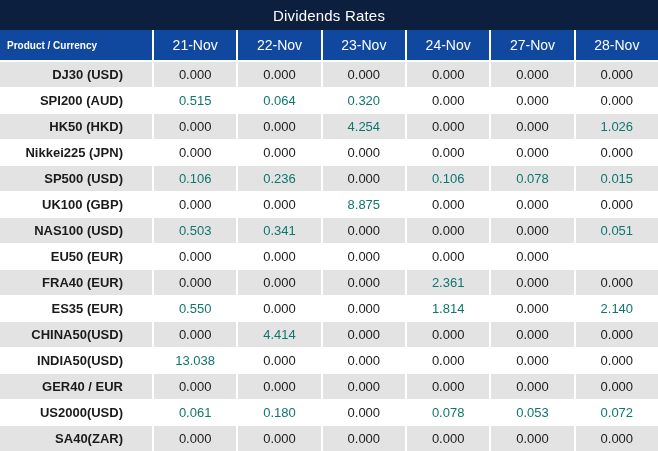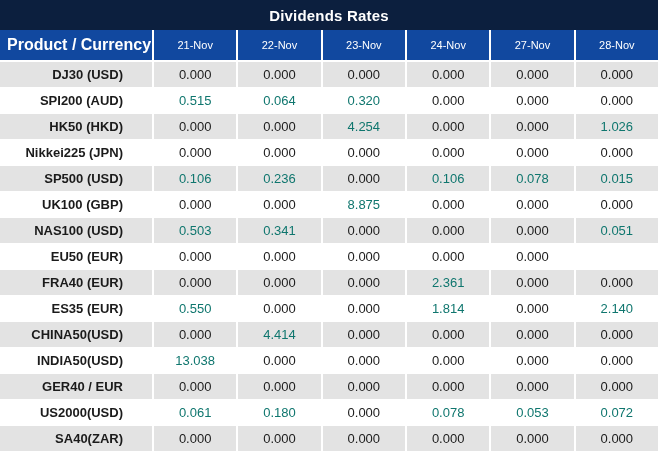--- a/index.html
+++ b/index.html
@@ -11,48 +11,48 @@
   .widget {
     width: 658px;
     height: 451px;
     overflow: hidden;
     background: #ffffff;
   }
   .titlebar {
     height: 30px;
     background: #0C1F3E;
     color: #ffffff;
-    font-weight: 700;
+    font-weight: 400;
     font-size: 15px;
     display: flex;
     align-items: center;
     justify-content: center;
     letter-spacing: 0.2px;
   }
   .header {
     height: 30px;
     display: grid;
     grid-template-columns: 152px repeat(6, 1fr);
     column-gap: 2px;
     background: #ffffff;
   }
   .hcell {
     background: #11489F;
     color: #ffffff;
-    font-size: 11px;
+    font-size: 14px;
     display: flex;
     align-items: center;
     justify-content: center;
     white-space: nowrap;
   }
   .hcell.product-header {
     justify-content: flex-start;
     padding-left: 7px;
     font-weight: 700;
-    font-size: 16px;
+    font-size: 10px;
   }
   .tbody {
     height: 391px;
     box-sizing: border-box;
     padding-top: 2px;
     display: grid;
     grid-template-rows: repeat(15, 1fr);
     row-gap: 1px;
     background: #ffffff;
   }

